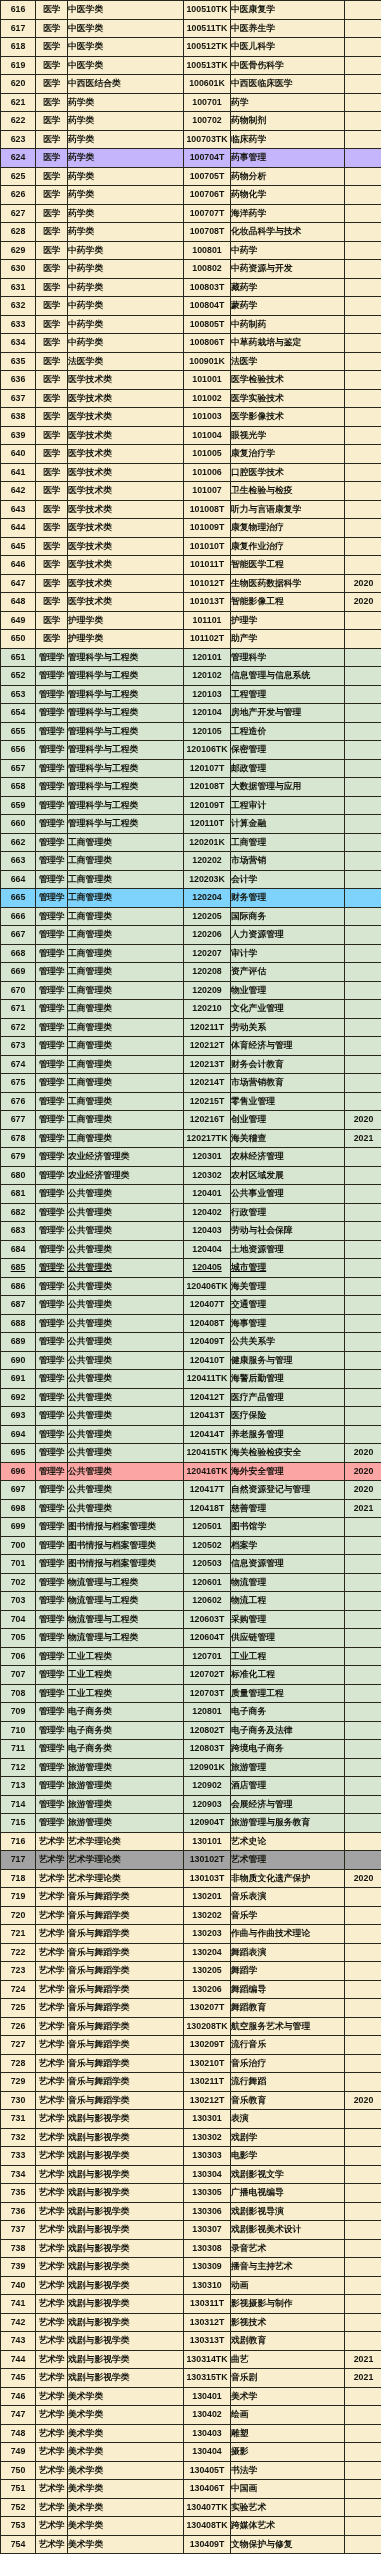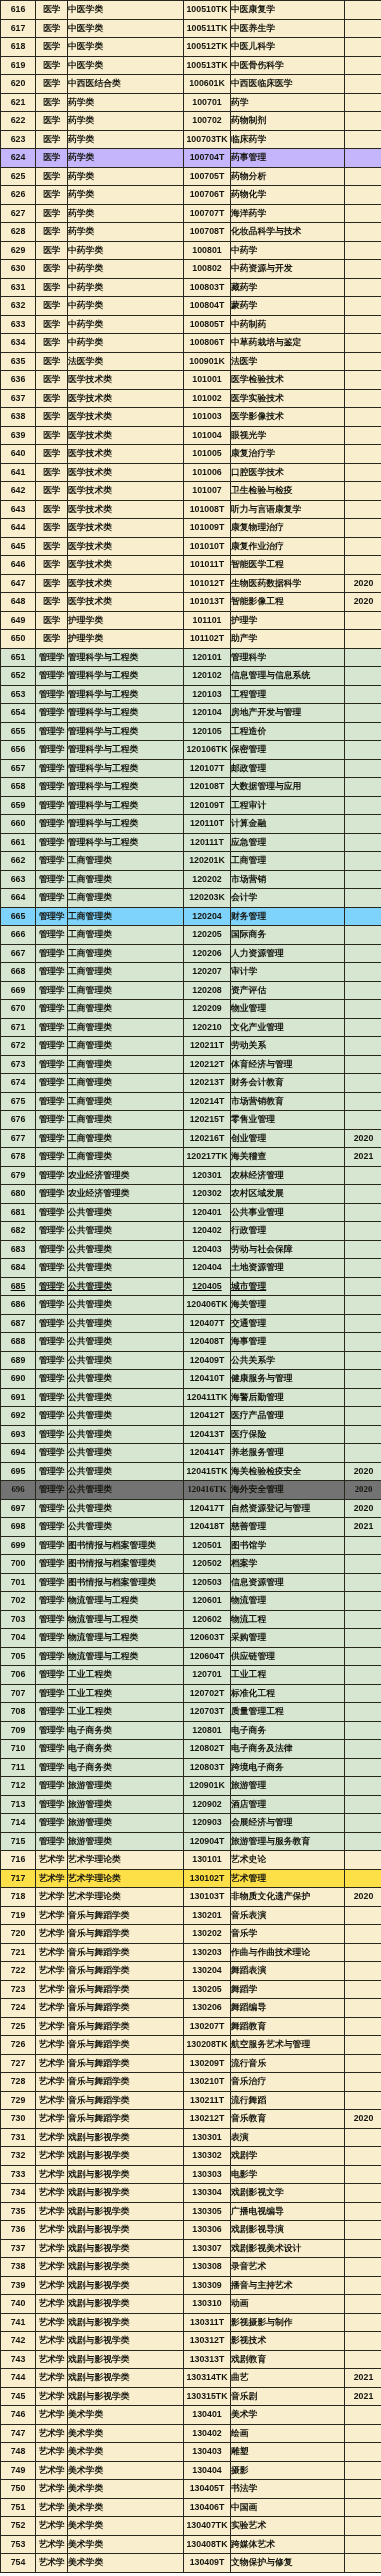--- a/index.html
+++ b/index.html
@@ -401,28 +401,20 @@
   </tr>
       <tr style="background-color: rgb(214, 230, 209);">
     <td class="no">660</td>
     <td class="disc">管理学</td>
     <td class="group">管理科学与工程类</td>
     <td class="code">120110T</td>
     <td class="name">计算金融</td>
     <td class="year"></td>
   </tr>
       <tr style="background-color: rgb(214, 230, 209);">
-    <td class="no">661</td>
-    <td class="disc">管理学</td>
-    <td class="group">管理科学与工程类</td>
-    <td class="code">120111T</td>
-    <td class="name">应急管理</td>
-    <td class="year"></td>
-  </tr>
-      <tr style="background-color: rgb(214, 230, 209);">
     <td class="no">662</td>
     <td class="disc">管理学</td>
     <td class="group">工商管理类</td>
     <td class="code">120201K</td>
     <td class="name">工商管理</td>
     <td class="year"></td>
   </tr>
       <tr style="background-color: rgb(214, 230, 209);">
     <td class="no">663</td>
     <td class="disc">管理学</td>
@@ -680,21 +672,21 @@
     <td class="year"></td>
   </tr>
       <tr style="background-color: rgb(214, 230, 209);">
     <td class="no">695</td>
     <td class="disc">管理学</td>
     <td class="group">公共管理类</td>
     <td class="code">120415TK</td>
     <td class="name">海关检验检疫安全</td>
     <td class="year">2020</td>
   </tr>
-      <tr style="background-color: #737373; font-family: Liberation Serif, serif;">
+      <tr style="background-color: #fca5a5;">
     <td class="no">696</td>
     <td class="disc">管理学</td>
     <td class="group">公共管理类</td>
     <td class="code">120416TK</td>
     <td class="name">海外安全管理</td>
     <td class="year">2020</td>
   </tr>
       <tr style="background-color: rgb(214, 230, 209);">
     <td class="no">697</td>
     <td class="disc">管理学</td>
@@ -848,21 +840,21 @@
     <td class="year"></td>
   </tr>
       <tr style="background-color: rgb(249, 239, 206);">
     <td class="no">716</td>
     <td class="disc">艺术学</td>
     <td class="group">艺术学理论类</td>
     <td class="code">130101</td>
     <td class="name">艺术史论</td>
     <td class="year"></td>
   </tr>
-      <tr style="background-color: #fde047;">
+      <tr style="background-color: #a3a3a3;">
     <td class="no">717</td>
     <td class="disc">艺术学</td>
     <td class="group">艺术学理论类</td>
     <td class="code">130102T</td>
     <td class="name">艺术管理</td>
     <td class="year"></td>
   </tr>
       <tr style="background-color: rgb(249, 239, 206);">
     <td class="no">718</td>
     <td class="disc">艺术学</td>

